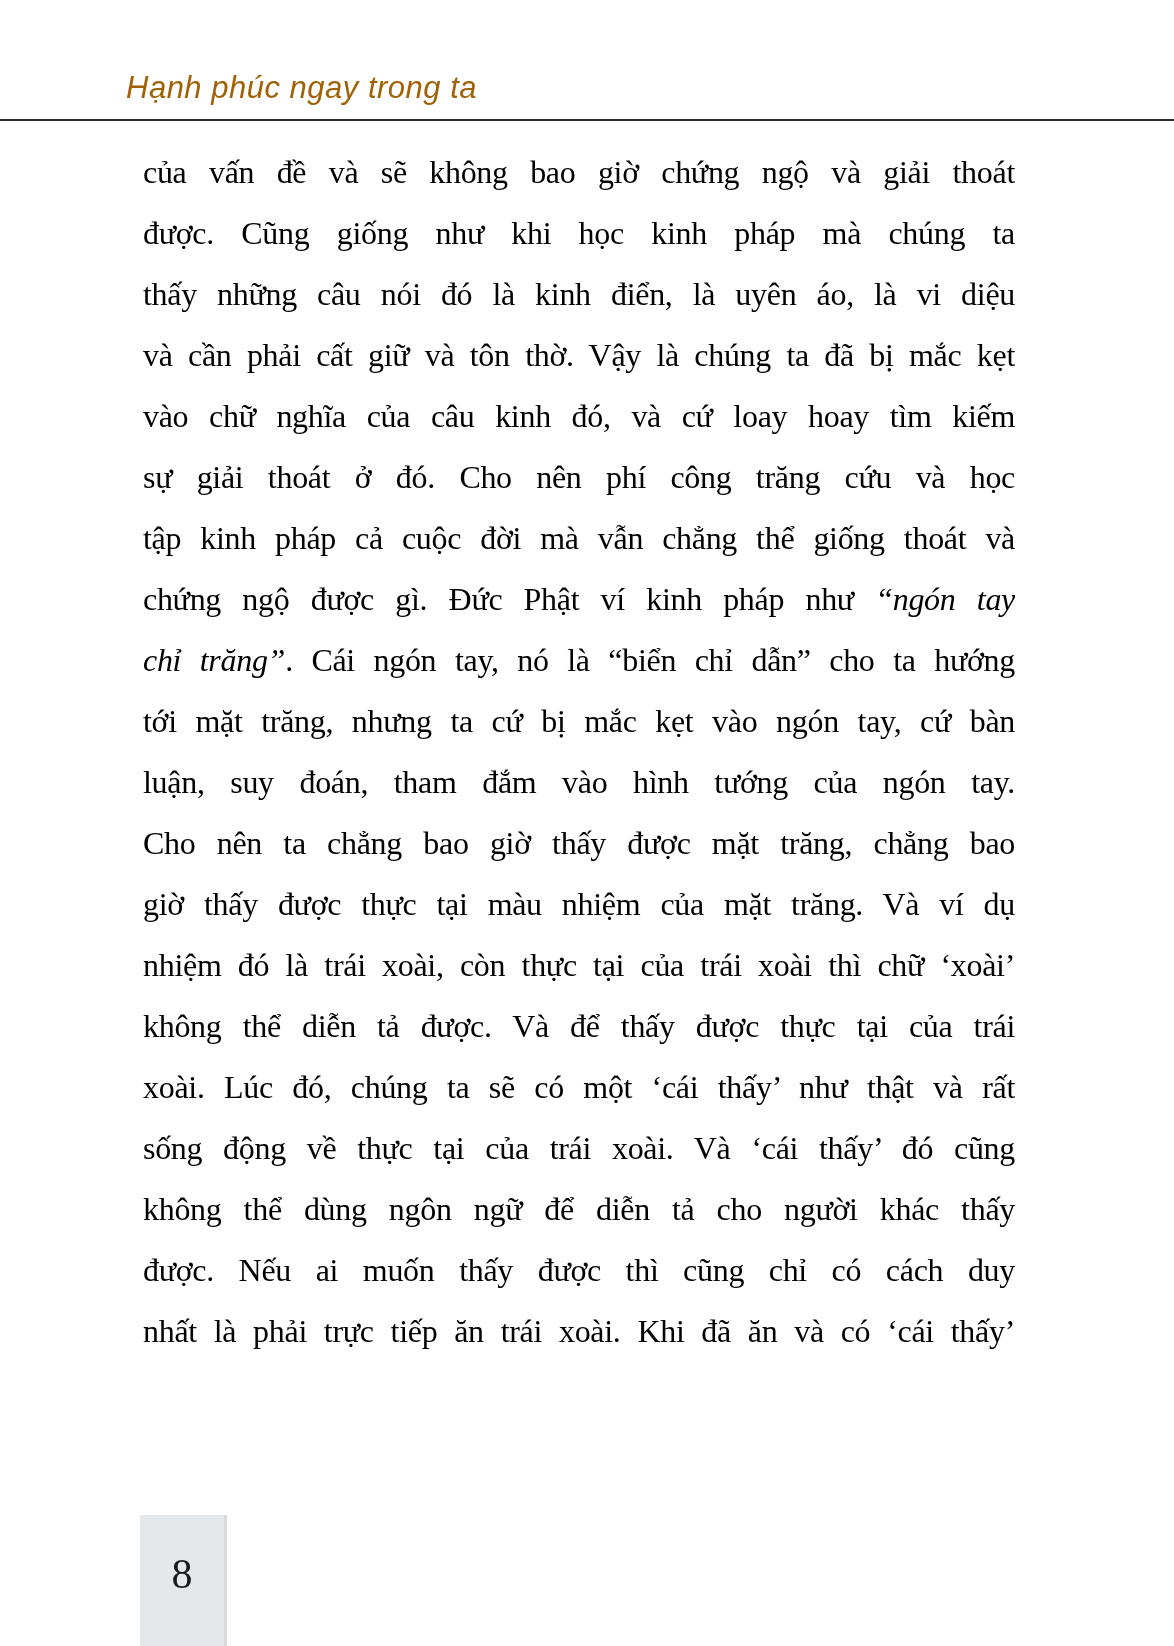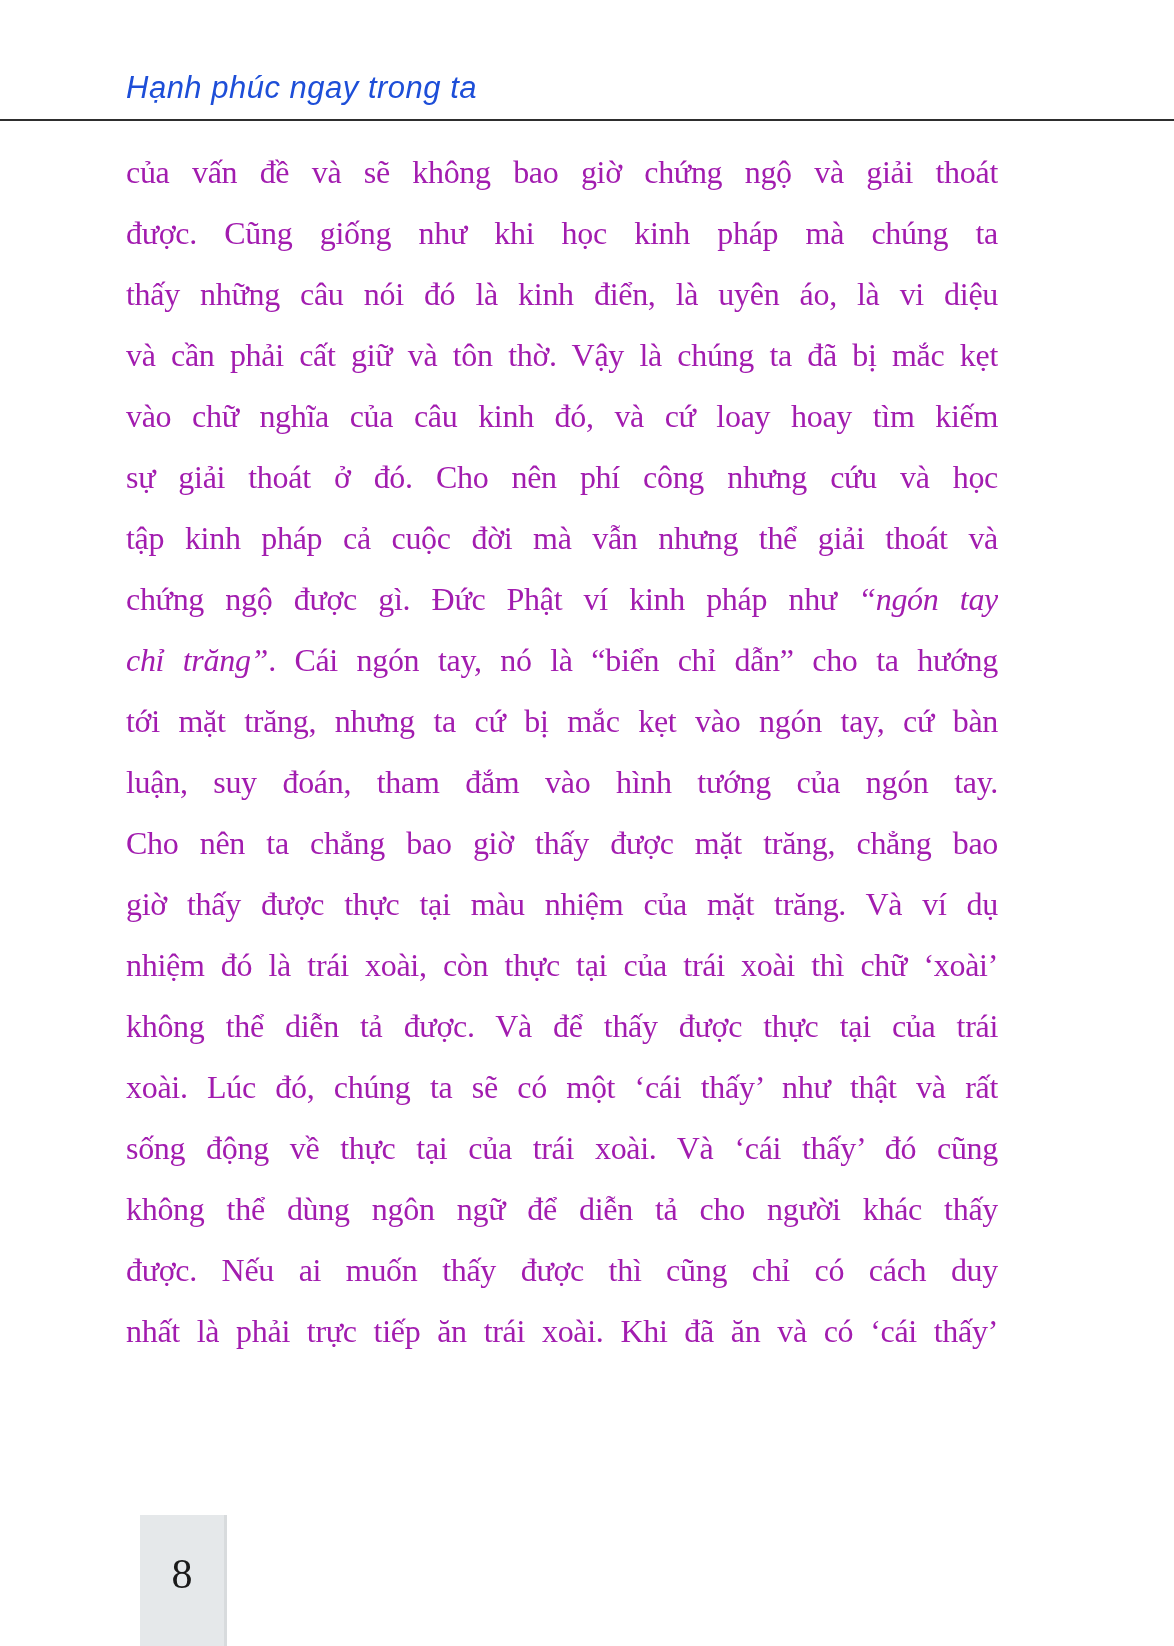--- a/index.html
+++ b/index.html
@@ -17,37 +17,37 @@
   }
   .running-head {
     position: absolute;
     left: 126px;
     top: 70px;
     font-family: "Liberation Sans", sans-serif;
     font-style: italic;
     font-weight: 500;
     font-size: 31px;
     letter-spacing: 0.5px;
-    color: #1d4ed8;
+    color: #a16207;
     white-space: nowrap;
   }
   .head-rule {
     position: absolute;
     left: 0;
     top: 119px;
     width: 1174px;
     height: 2px;
     background: #2e2e2e;
   }
   .text-block {
     position: absolute;
-    left: 126px;
+    left: 143px;
     top: 142px;
     width: 872px;
-    color: #a21caf;
+    color: #000000;
   }
   .line {
     height: 61px;
     line-height: 61px;
     font-size: 32px;
     letter-spacing: -0.3px;
     text-align: justify;
     text-align-last: justify;
     overflow: hidden;
     white-space: nowrap;
@@ -84,22 +84,22 @@
   <div class="running-head">Hạnh phúc ngay trong ta</div>
 
   <div class="head-rule"></div>
 
   <div class="text-block">
       <div class="line"><span>của vấn đề và sẽ không bao giờ chứng ngộ và giải thoát</span></div>
       <div class="line"><span>được. Cũng giống như khi học kinh pháp mà chúng ta</span></div>
       <div class="line"><span>thấy những câu nói đó là kinh điển, là uyên áo, là vi diệu</span></div>
       <div class="line"><span>và cần phải cất giữ và tôn thờ. Vậy là chúng ta đã bị mắc kẹt</span></div>
       <div class="line"><span>vào chữ nghĩa của câu kinh đó, và cứ loay hoay tìm kiếm</span></div>
-      <div class="line"><span>sự giải thoát ở đó. Cho nên phí công nhưng cứu và học</span></div>
-      <div class="line"><span>tập kinh pháp cả cuộc đời mà vẫn nhưng thể giải thoát và</span></div>
+      <div class="line"><span>sự giải thoát ở đó. Cho nên phí công trăng cứu và học</span></div>
+      <div class="line"><span>tập kinh pháp cả cuộc đời mà vẫn chẳng thể giống thoát và</span></div>
       <div class="line"><span>chứng ngộ được gì. Đức Phật ví kinh pháp như </span><span class="seg-i">“ngón tay</span></div>
       <div class="line"><span class="seg-i">chỉ trăng”</span><span>. Cái ngón tay, nó là “biển chỉ dẫn” cho ta hướng</span></div>
       <div class="line"><span>tới mặt trăng, nhưng ta cứ bị mắc kẹt vào ngón tay, cứ bàn</span></div>
       <div class="line"><span>luận, suy đoán, tham đắm vào hình tướng của ngón tay.</span></div>
       <div class="line"><span>Cho nên ta chẳng bao giờ thấy được mặt trăng, chẳng bao</span></div>
       <div class="line"><span>giờ thấy được thực tại màu nhiệm của mặt trăng. Và ví dụ</span></div>
       <div class="line"><span>nhiệm đó là trái xoài, còn thực tại của trái xoài thì chữ ‘xoài’</span></div>
       <div class="line"><span>không thể diễn tả được. Và để thấy được thực tại của trái</span></div>
       <div class="line"><span>xoài. Lúc đó, chúng ta sẽ có một ‘cái thấy’ như thật và rất</span></div>
       <div class="line"><span>sống động về thực tại của trái xoài. Và ‘cái thấy’ đó cũng</span></div>

